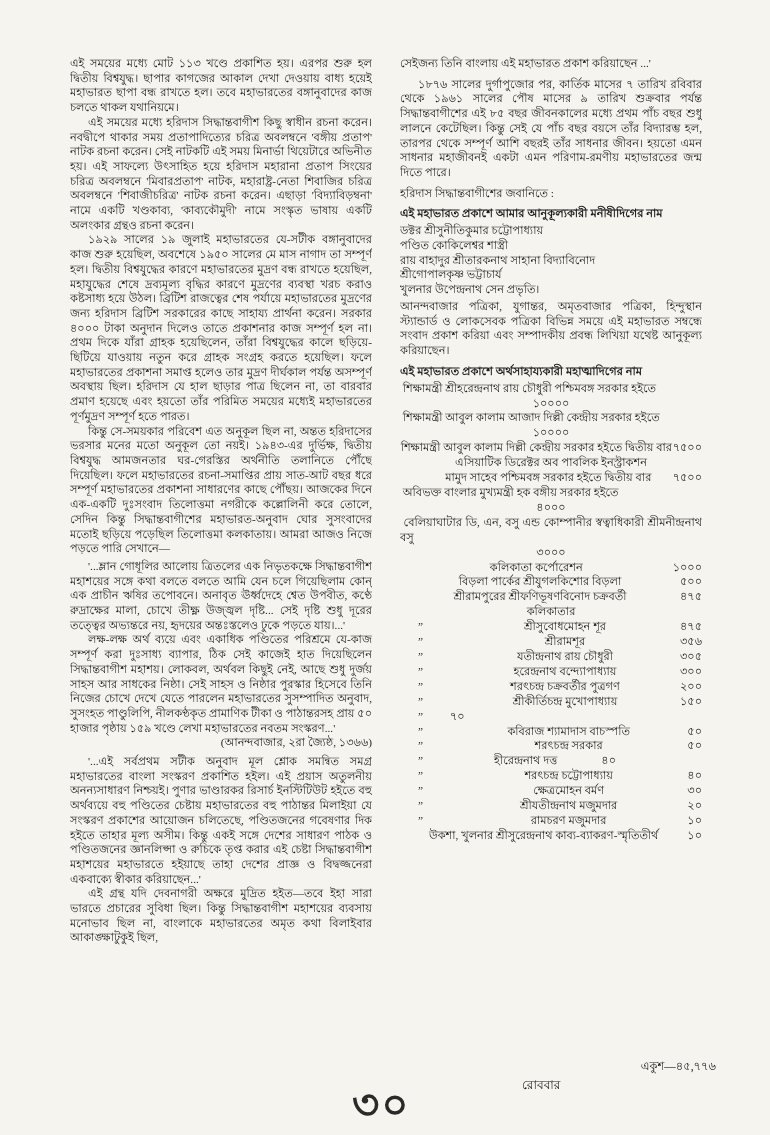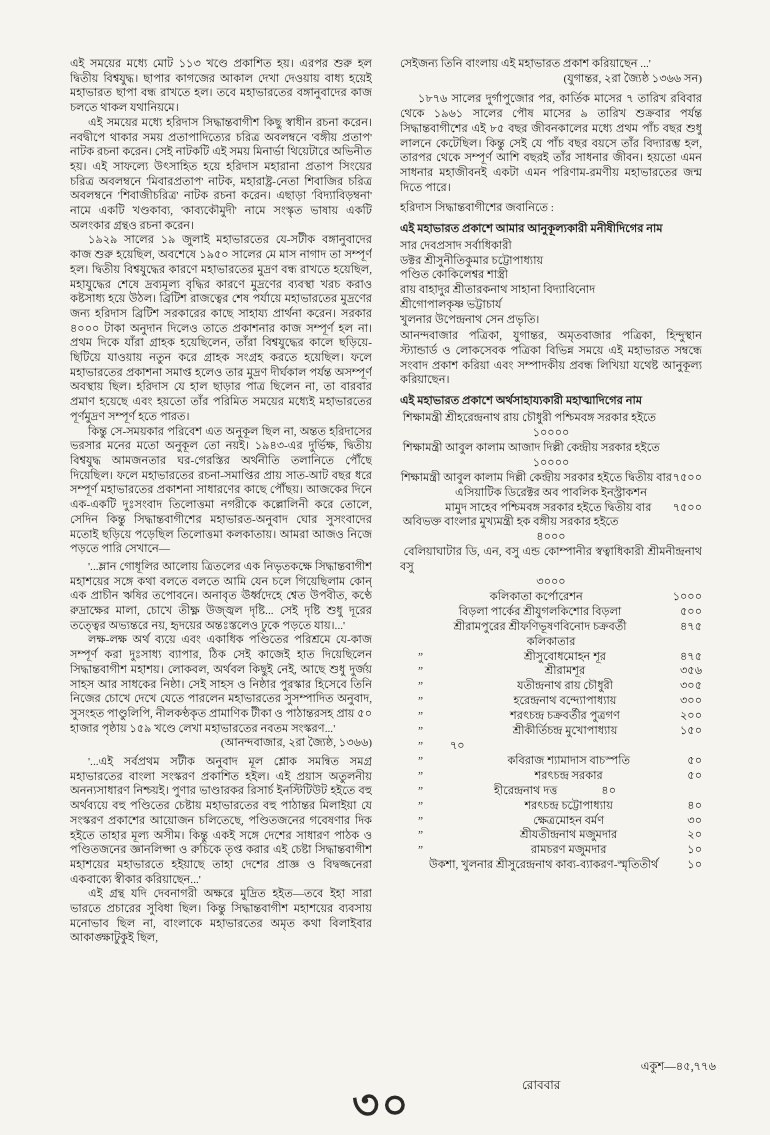--- a/index.html
+++ b/index.html
@@ -81,32 +81,30 @@
 
           <p class="para">এই গ্রন্থ যদি দেবনাগরী অক্ষরে মুদ্রিত হইত—তবে ইহা সারা ভারতে প্রচারের সুবিধা ছিল। কিন্তু সিদ্ধান্তবাগীশ মহাশয়ের ব্যবসায় মনোভাব ছিল না, বাংলাকে মহাভারতের অমৃত কথা বিলাইবার আকাঙ্ক্ষাটুকুই ছিল,</p>
         </div>
     </div>
 
     <div class="col">
       <div>
 
           <p class="para noindent">সেইজন্য তিনি বাংলায় এই মহাভারত প্রকাশ করিয়াছেন ...'</p>
 
-          <p class="para attr">(যুগান্তর, ২রা জ্যৈষ্ঠ ১৩৬৬ সন)</p>
 
           <p class="para space">১৮৭৬ সালের দুর্গাপুজোর পর, কার্তিক মাসের ৭ তারিখ রবিবার থেকে ১৯৬১ সালের পৌষ মাসের ৯ তারিখ শুক্রবার পর্যন্ত সিদ্ধান্তবাগীশের এই ৮৫ বছর জীবনকালের মধ্যে প্রথম পাঁচ বছর শুধু লালনে কেটেছিল। কিন্তু সেই যে পাঁচ বছর বয়সে তাঁর বিদ্যারম্ভ হল, তারপর থেকে সম্পূর্ণ আশি বছরই তাঁর সাধনার জীবন। হয়তো এমন সাধনার মহাজীবনই একটা এমন পরিণাম-রমণীয় মহাভারতের জন্ম দিতে পারে।</p>
 
           <p class="para noindent space">হরিদাস সিদ্ধান্তবাগীশের জবানিতে :</p>
         </div>
 
       <h3 class="sec-title">এই মহাভারত প্রকাশে আমার আনুকূল্যকারী মনীষীদিগের নাম</h3>
 
       <div>
 
-          <div class="name-line">সার দেবপ্রসাদ সর্বাধিকারী</div>
 
           <div class="name-line">ডক্টর শ্রীসুনীতিকুমার চট্টোপাধ্যায়</div>
 
 
           <div class="name-line">পণ্ডিত কোকিলেশ্বর শাস্ত্রী</div>
 
           <div class="name-line">রায় বাহাদুর শ্রীতারকনাথ সাহানা বিদ্যাবিনোদ</div>
 
           <div class="name-line">শ্রীগোপালকৃষ্ণ ভট্টাচার্য</div>
 

